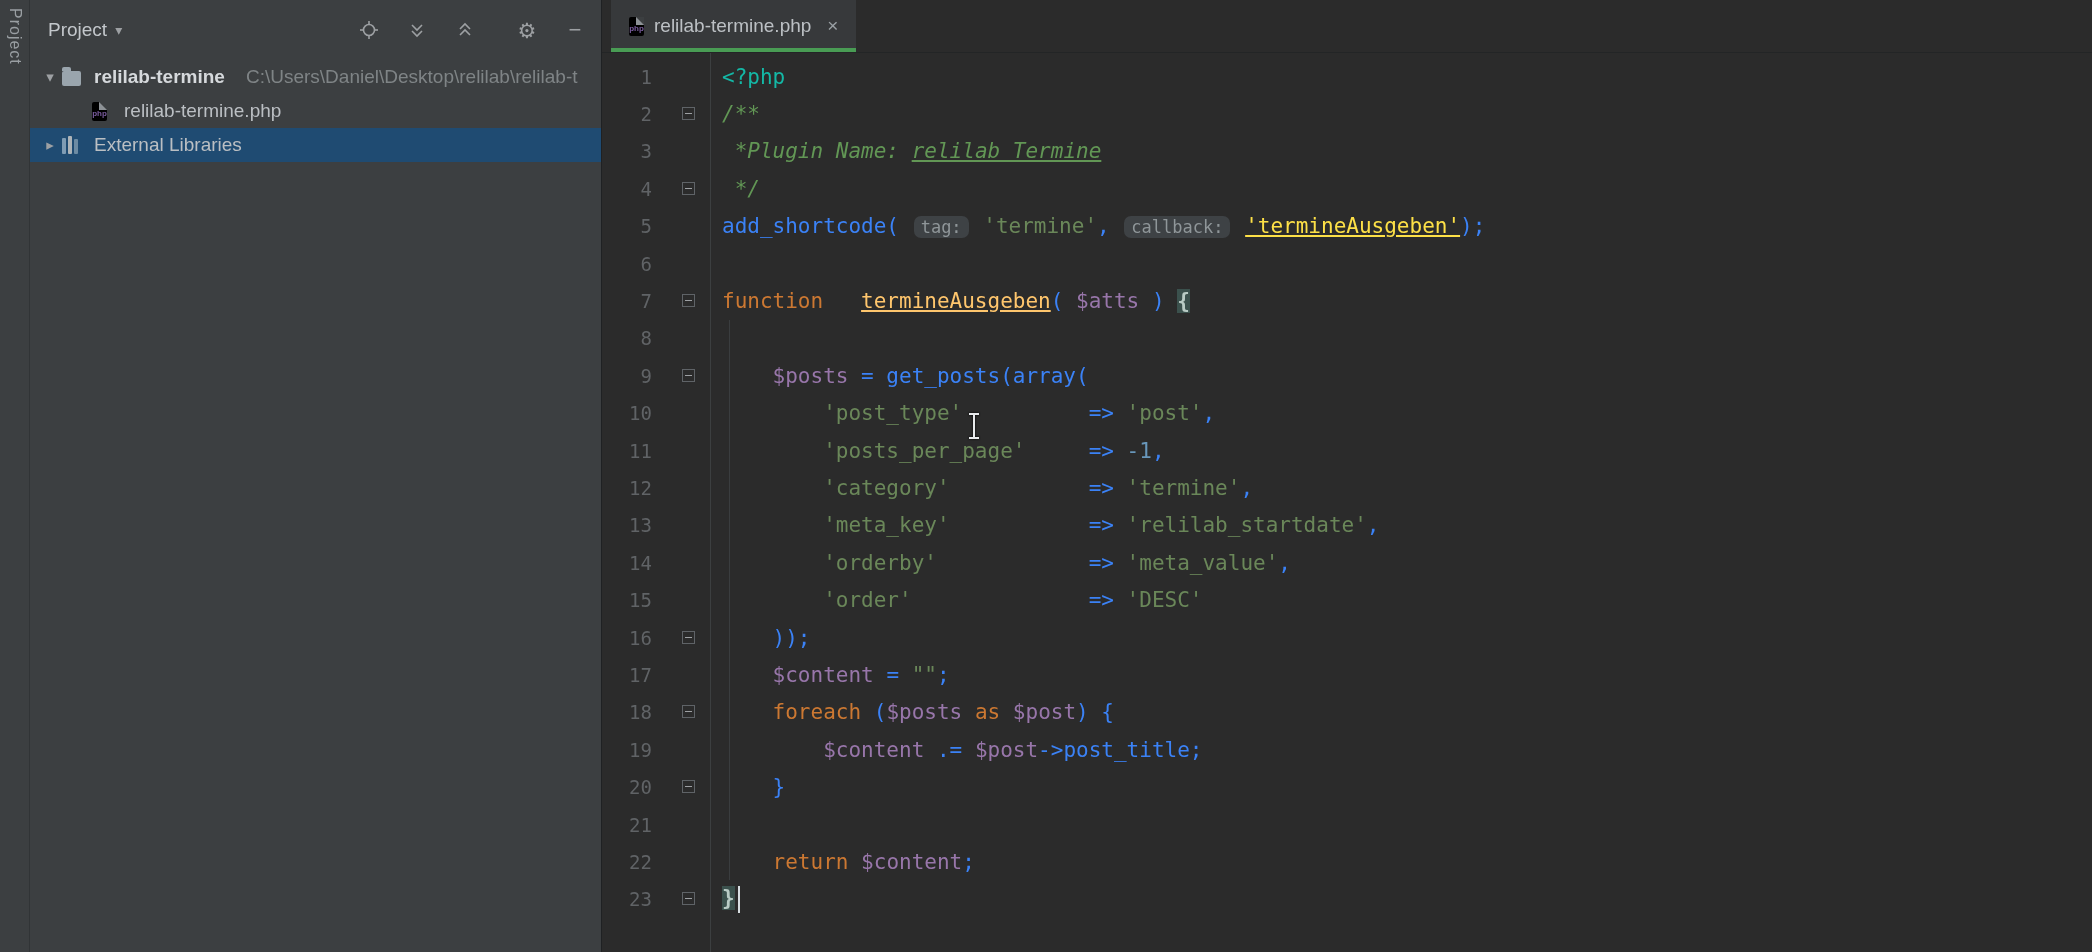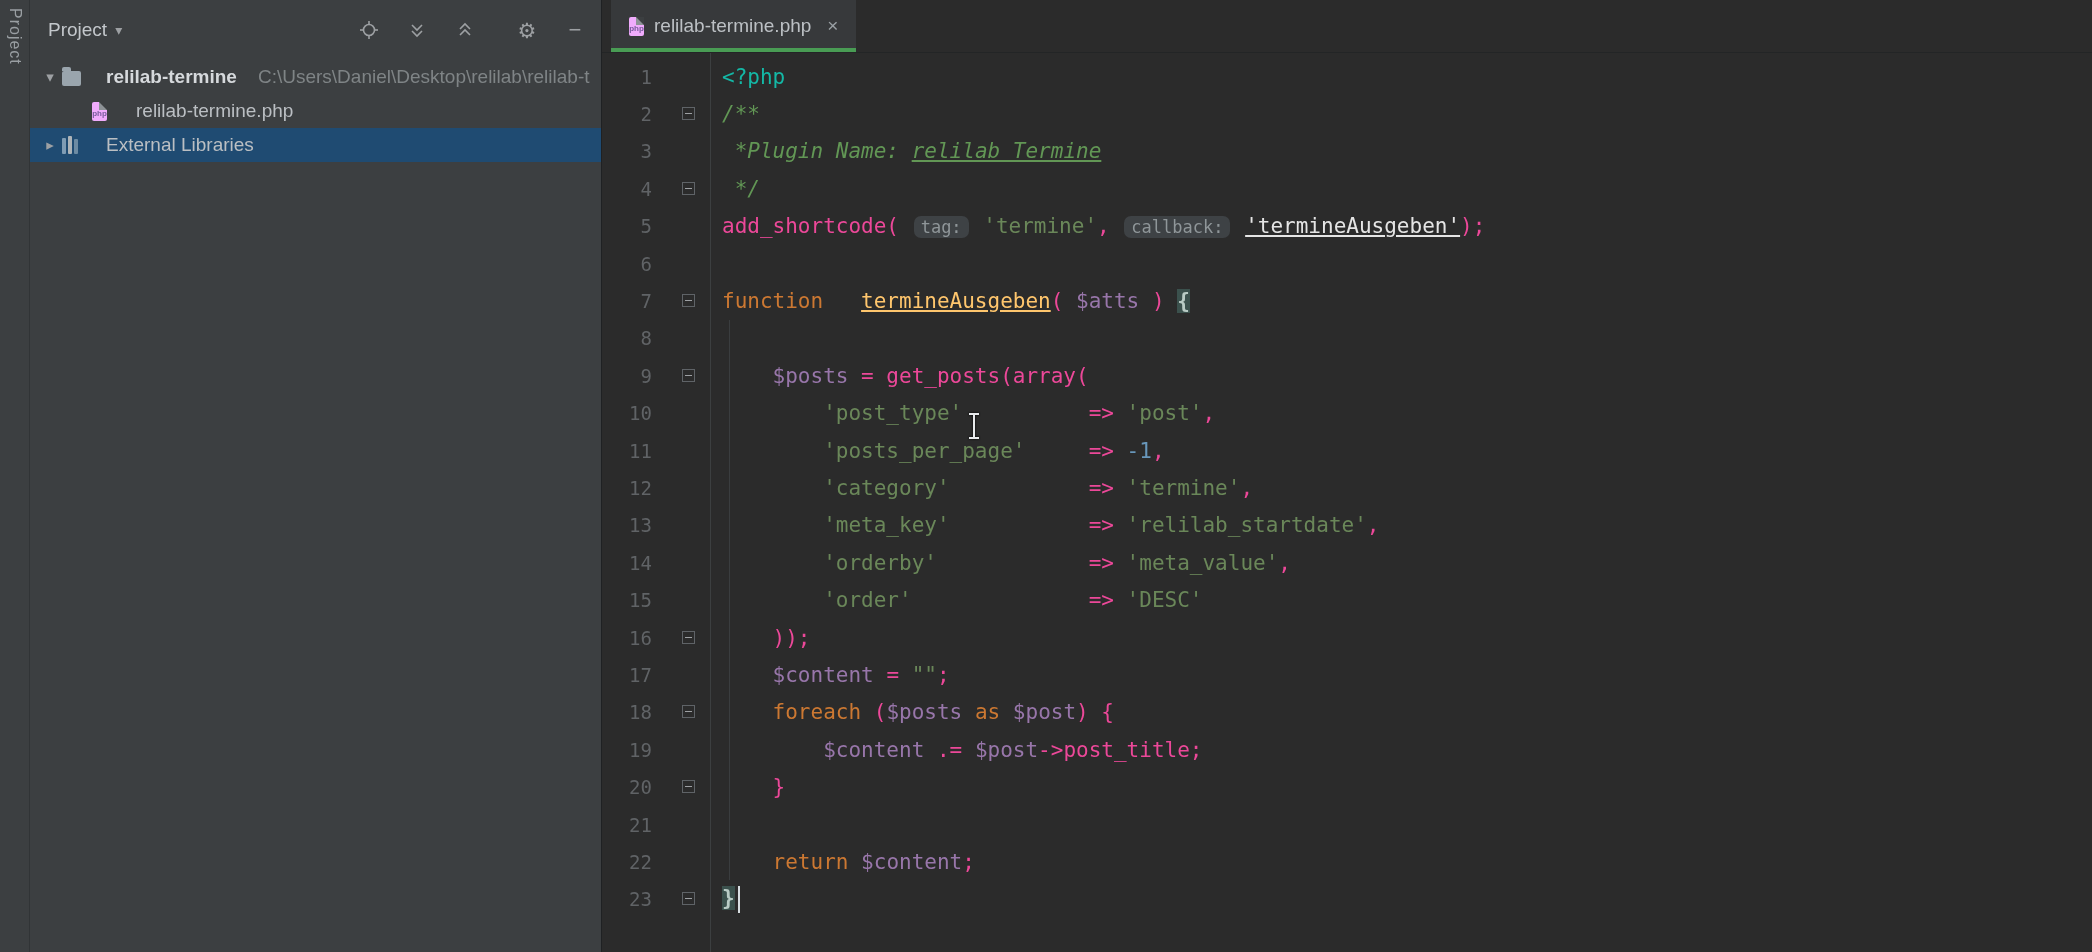--- a/index.html
+++ b/index.html
@@ -24,30 +24,30 @@
   .ph-icons .ico { width:24px; height:24px; display:flex; align-items:center; justify-content:center; color:#9da0a3; }
   .ph-icons .ico.gap { margin-left:14px; }
   .ph-icons svg { stroke:#9da0a3; fill:none; stroke-width:1.6; }
   .gear-glyph { font-size:21px; line-height:1; }
   .minus-glyph { font-size:22px; line-height:1; }
 
   .tree { padding-top:0; }
   .trow { height:34px; display:flex; align-items:center; white-space:nowrap; overflow:hidden; padding-left:8px; cursor:default; }
   .trow .chev { width:24px; flex:none; text-align:center; color:#9da0a3; font-size:15px; }
   .trow .ticon { width:28px; flex:none; display:flex; align-items:center; justify-content:flex-start; }
-  .trow .lbl { margin-left:16px; }
+  .trow .lbl { margin-left:4px; }
   .trow.selected { background:#1f4b72; }
   .root-label { color:#d6d9dc; font-weight:bold; }
   .root-path { color:#7f8486; margin-left:21px; }
   .indent1 { padding-left:62px; }
 
   
   .i-folder { width:19px; height:15px; position:relative; background:#9aa5ad; border-radius:2px; margin-top:2px; }
   .i-folder::before { content:""; position:absolute; top:-4px; left:0; width:9px; height:4px; background:#9aa5ad; border-radius:2px 2px 0 0; }
-  .i-page { width:15px; height:19px; background:#f0abfc; border-radius:2px; position:relative;
+  .i-page { width:15px; height:19px; background:#000000; border-radius:2px; position:relative;
             display:flex; align-items:center; justify-content:center; }
   .i-page::before { content:""; position:absolute; top:0; right:0; border:4px solid; border-color:#3c3f41 #3c3f41 #8d9296 #8d9296; }
   .i-page .php-t { font-size:8px; font-weight:bold; color:#7a5c9e; margin-top:5px; }
   .i-lib { display:flex; gap:2px; align-items:flex-end; height:18px; }
   .i-lib span { width:4px; border-radius:1px; display:block; }
   .i-lib .b1 { height:16px; background:#7f9cb4; }
   .i-lib .b2 { height:18px; background:#aeb4b8; }
   .i-lib .b3 { height:15px; background:#6d8ba3; }
   .i-scratch { position:relative; }
   .i-scratch .dot { position:absolute; right:-3px; bottom:-2px; width:9px; height:9px; border-radius:50%; background:#4f9e51; border:1px solid #2f3335; }
@@ -65,24 +65,24 @@
 
   .code-scroll { position:absolute; top:53px; left:0; right:0; bottom:0; padding-top:5px; overflow:hidden; }
   .line { height:37.4px; display:flex; align-items:center; font-family:"DejaVu Sans Mono", monospace; font-size:21px; }
   .ln { width:50px; flex:none; text-align:right; color:#606366; font-size:19px; }
   .foldcol { width:58px; flex:none; position:relative; height:100%; }
   .foldbox { position:absolute; left:30px; top:50%; margin-top:-7px; width:13px; height:13px;
              border:1px solid #5f6367; background:#2b2b2b; }
   .foldbox::after { content:""; position:absolute; left:2px; right:2px; top:5px; height:1px; background:#9da0a3; }
   .codetext { white-space:pre; margin-left:12px; }
 
-  .tk-d { color:#ec4899; }
+  .tk-d { color:#3b82f6; }
   .tk-k { color:#cc7832; }
   .tk-s { color:#6a8759; }
-  .tk-su { color:#e5e5e5; text-decoration:underline; }
+  .tk-su { color:#fde047; text-decoration:underline; }
   .tk-n { color:#6897bb; }
   .tk-c { color:#629755; font-style:italic; }
   .tk-cu { color:#629755; font-style:italic; text-decoration:underline; }
   .tk-fu { color:#ffc66d; text-decoration:underline; }
   .tk-v { color:#9876aa; }
   .tk-t { color:#14b8a6; }
   .tk-m { color:#b9cbc5; background:#3b514d; font-weight:bold; }
   .tk-i { background:#3e4245; color:#8f9699; border-radius:7px; padding:1px 7px; font-size:17px; margin:13px 2px; }
 
   .caret { display:inline-block; width:2px; height:27px; background:#d8dee2; margin-left:3px; vertical-align:middle; }

